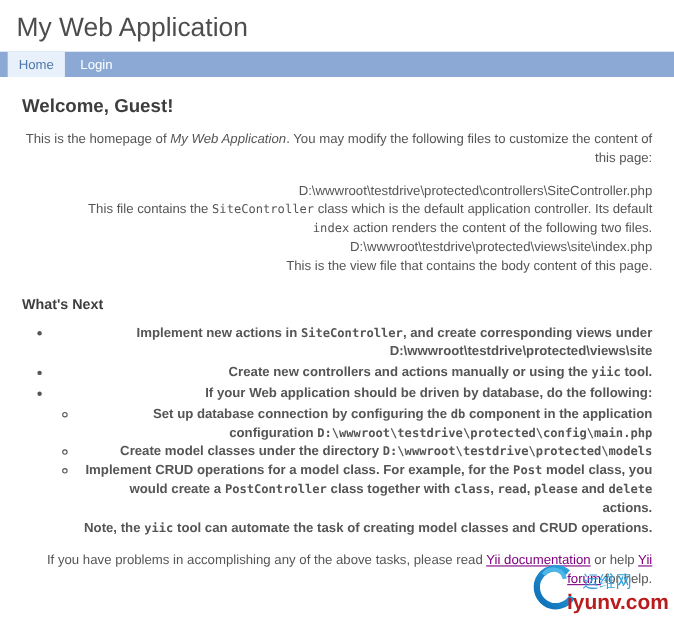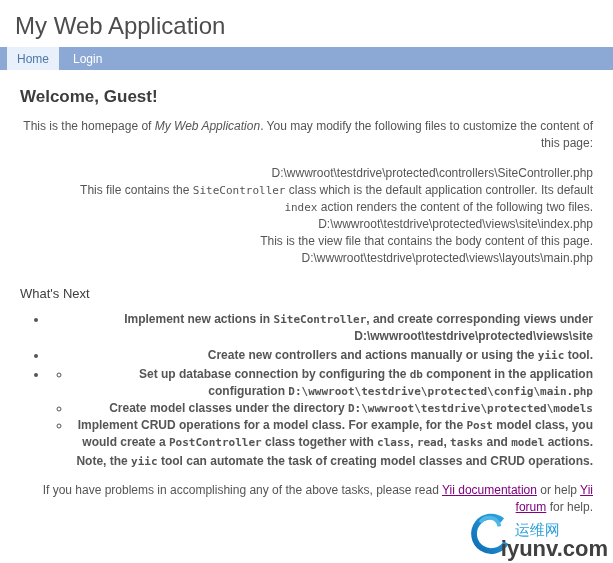--- a/index.html
+++ b/index.html
@@ -55,21 +55,21 @@
   code {
     font-family: "DejaVu Sans Mono", "Liberation Mono", monospace;
     font-size: 11px;
     color: #555555;
   }
   .filelist { margin: 0 0 4px 0; }
   .file-desc { margin-left: 46px; }
   h3.whats-next {
     margin: 19px 0 10px 0;
     font-size: 13px;
-    font-weight: normal;
+    font-weight: bold;
     color: #3d3d3d;
   }
   ul.todo {
     margin: 0 0 12px 0;
     padding-left: 28px;
     list-style: disc;
   }
   ul.todo > li { margin: 0 0 2px 0; font-weight: bold; }
   ul.sub {
     list-style: circle;
@@ -88,23 +88,23 @@
   }
   .watermark svg { display: block; margin-top: 2px; }
   .wm-text { margin-left: -8px; margin-top: 13px; }
   .wm-cn {
     font-size: 15px;
     color: #2f9fdb;
     padding-left: 14px;
     line-height: 18px;
   }
   .wm-site {
-    font-size: 22px;
+    font-size: 19px;
     font-weight: bold;
-    color: #404040;
+    color: #b91c1c;
     line-height: 20px;
   }
 </style>
 </head>
 <body>
 
 <div class="page">
 
   <div class="header">
     <h1>My Web Application</h1>
@@ -121,33 +121,33 @@
 
     <p class="intro"><span>This is the homepage of </span><em>My Web Application</em><span>. You may modify the following files to customize the content of this page:</span></p>
 
     <div class="filelist">
       <div class="file-path">D:\wwwroot\testdrive\protected\controllers\SiteController.php</div>
       <div class="file-desc"><span>This file contains the </span><code>SiteController</code><span> class which is the default application controller. Its default </span><code>index</code><span> action renders the content of the following two files.</span></div>
 
       <div class="file-path">D:\wwwroot\testdrive\protected\views\site\index.php</div>
       <div class="file-desc">This is the view file that contains the body content of this page.</div>
 
-      <div class="file-path">D:\wwwroot\testdrive\protected\views\layouts\main.php</div>
     </div>
 
     <h3 class="whats-next">What's Next</h3>
 
     <ul class="todo">
       <li><span>Implement new actions in </span><code>SiteController</code><span>, and create corresponding views under D:\wwwroot\testdrive\protected\views\site</span></li>
       <li><span>Create new controllers and actions manually or using the </span><code>yiic</code><span> tool.</span></li>
       <li>
+        <span>If your Web application should be driven by database, do the following:</span>
         <ul class="sub">
           <li><span>Set up database connection by configuring the </span><code>db</code><span> component in the application configuration </span><code>D:\wwwroot\testdrive\protected\config\main.php</code></li>
           <li><span>Create model classes under the directory </span><code>D:\wwwroot\testdrive\protected\models</code></li>
-          <li><span>Implement CRUD operations for a model class. For example, for the </span><code>Post</code><span> model class, you would create a </span><code>PostController</code><span> class together with </span><code>class</code><span>, </span><code>read</code><span>, </span><code>tasks</code><span> and </span><code>model</code><span> actions.</span></li>
+          <li><span>Implement CRUD operations for a model class. For example, for the </span><code>Post</code><span> model class, you would create a </span><code>PostController</code><span> class together with </span><code>class</code><span>, </span><code>read</code><span>, </span><code>please</code><span> and </span><code>delete</code><span> actions.</span></li>
         </ul>
         <div class="note"><span>Note, the </span><code>yiic</code><span> tool can automate the task of creating model classes and CRUD operations.</span></div>
       </li>
     </ul>
 
     <p class="help"><span>If you have problems in accomplishing any of the above tasks, please read </span><a>Yii documentation</a><span> or help </span><a>Yii forum</a><span> for help.</span></p>
 
   </div>
 
   <div class="watermark">

